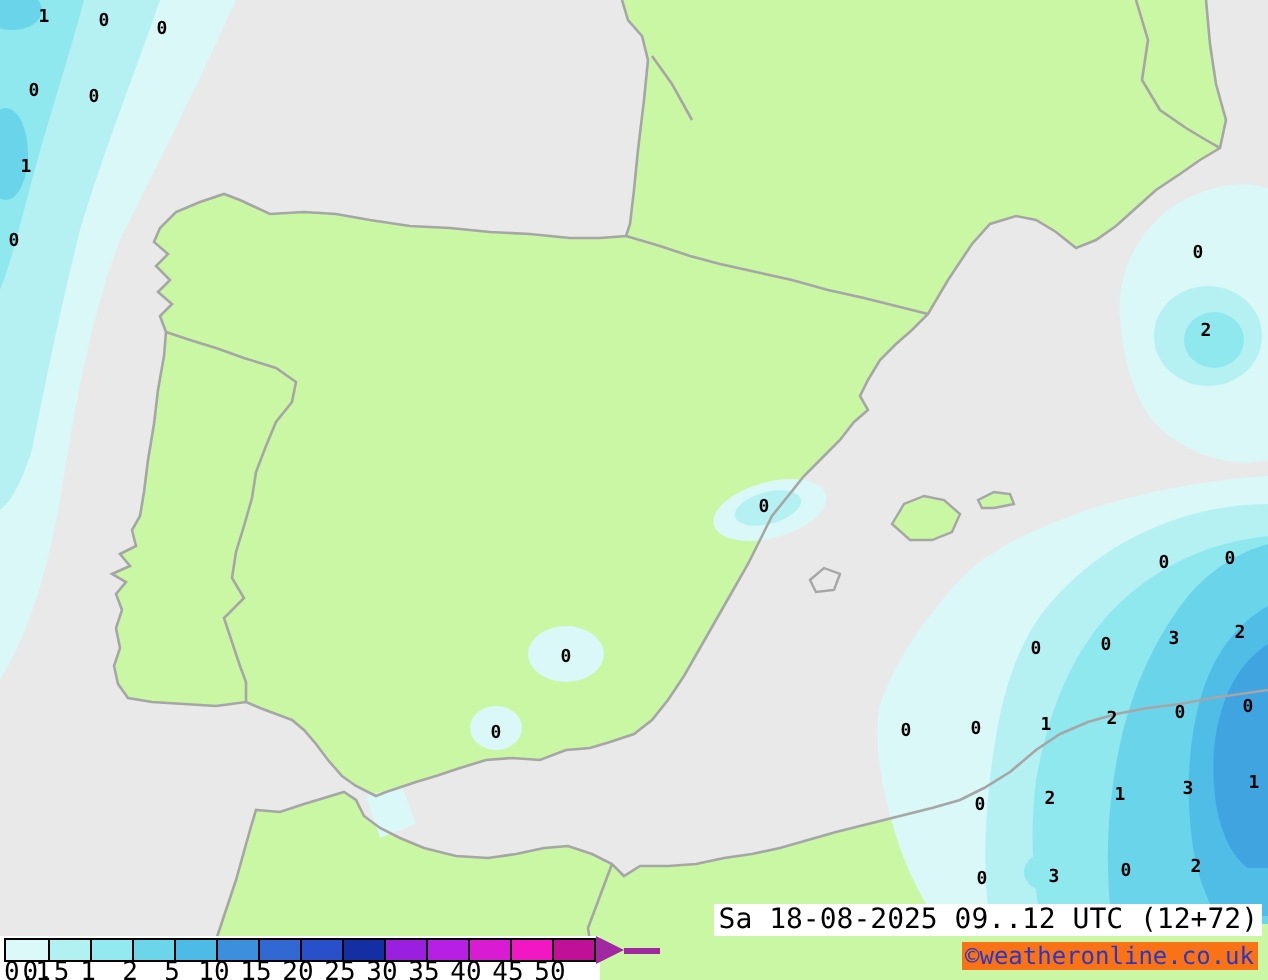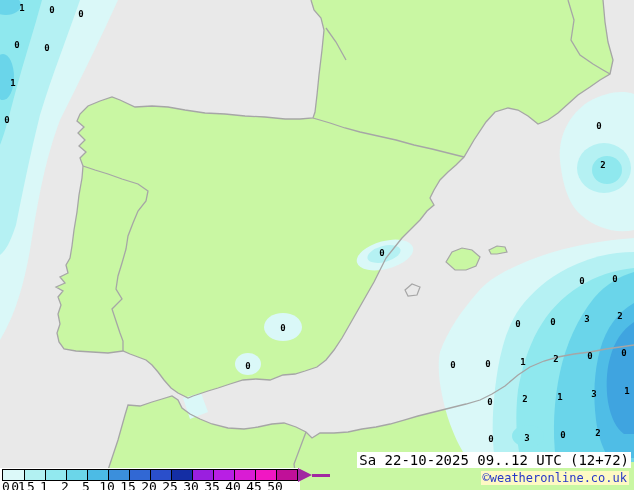--- a/index.html
+++ b/index.html
@@ -15,21 +15,21 @@
   #legend-color-bar .cell{width:21px;border-left:1px solid #000;box-sizing:border-box;}
   #legend-color-bar .cell:first-child{border-left:none;}
   #legend-arrow{width:0;height:0;border-top:7px solid transparent;border-bottom:7px solid transparent;
     border-left:14px solid #a128a1;margin-top:-1px;}
   #legend-arrow-tail{width:18px;height:3px;margin-top:5px;}
   #legend-tick-labels{left:0;top:479px;height:14px;font-size:13px;color:#000;}
   #legend-tick-labels span{position:absolute;top:0;white-space:nowrap;}
   #legend-tick-labels span.ctr{transform:translateX(-50%);}
   #footer-datetime{top:452px;right:3px;font-size:14px;color:#000;background:#fff;
     padding:0 2px;white-space:nowrap;}
-  #footer-copyright{top:471px;right:5px;font-size:12px;background:#fef9c3;
+  #footer-copyright{top:471px;right:5px;font-size:12px;background:#f97316;
     padding:0 2px;white-space:nowrap;}
   .bgbox{position:absolute;background:#fff;z-index:4;}
   #bg-legend-lower{left:0;top:468px;width:300px;height:22px;}
 </style>
 </head>
 <body>
 
 <div id="stage">
 
   <svg id="map-svg" width="634" height="490" viewBox="0 0 634 490">
@@ -197,15 +197,15 @@
       <span class="ctr" style="left: 128px;">15</span>
       <span class="ctr" style="left: 149px;">20</span>
       <span class="ctr" style="left: 170px;">25</span>
       <span class="ctr" style="left: 191px;">30</span>
       <span class="ctr" style="left: 212px;">35</span>
       <span class="ctr" style="left: 233px;">40</span>
       <span class="ctr" style="left: 254px;">45</span>
       <span class="ctr" style="left: 275px;">50</span>
     </div>
 
-  <div class="overlay" id="footer-datetime">Sa 22-10-2025 09..12 UTC (12+72)</div>
+  <div class="overlay" id="footer-datetime">Sa 18-08-2025 09..12 UTC (12+72)</div>
   <div class="overlay" id="footer-copyright" style="color: rgb(39, 55, 200);">©weatheronline.co.uk</div>
 </div>
 
 </body></html>

